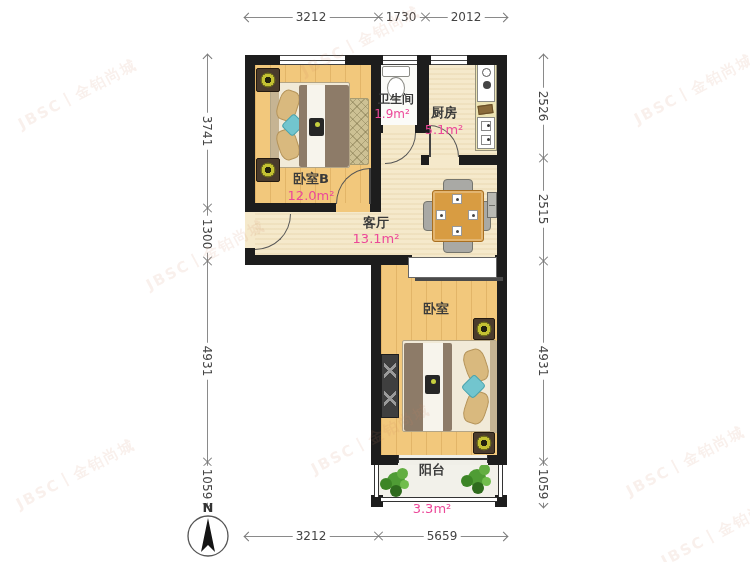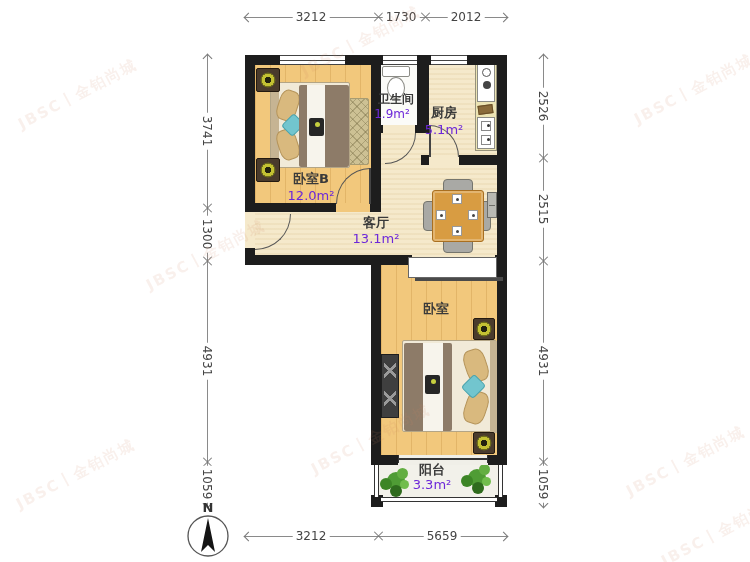--- a/index.html
+++ b/index.html
@@ -54,21 +54,21 @@
   .counter{position:absolute;z-index:20;background:#ece4b4;border:1px solid #97927b;box-sizing:border-box;}
   .appl{position:absolute;background:#fff;border:1px solid #8c8c86;box-sizing:border-box;}
   .toilet-tank{position:absolute;z-index:20;background:#fff;border:1px solid #8c8c86;border-radius:2px;box-sizing:border-box;}
   .toilet-bowl{position:absolute;z-index:20;background:#fff;border:1px solid #8c8c86;border-radius:50%;box-sizing:border-box;}
   .radiator{position:absolute;z-index:20;background:#b9b9b3;border:1px solid #6d6d68;box-sizing:border-box;}
   .radiator::after{content:"";position:absolute;left:1px;right:1px;top:50%;height:1px;background:#6d6d68;}
   .plant{position:absolute;z-index:22;}
   .plant>div{position:absolute;border-radius:50%;}
   
   .room-label{position:absolute;z-index:40;color:#3a3a3a;font-size:13px;font-weight:600;white-space:nowrap;transform:translateX(-50%);}
-  .area-label{position:absolute;z-index:40;color:#6d28d9;font-size:13px;font-weight:500;white-space:nowrap;transform:translateX(-50%);}
+  .area-label{position:absolute;z-index:40;color:#ec4899;font-size:13px;font-weight:500;white-space:nowrap;transform:translateX(-50%);}
   
   .dim-line-h{position:absolute;height:1px;background:#8a8a8a;}
   .dim-line-v{position:absolute;width:1px;background:#8a8a8a;}
   .dim-label{position:absolute;font-size:12px;color:#444;background:#fff;padding:0 3px;white-space:nowrap;transform:translate(-50%,-50%);z-index:5;}
   .dim-label.vert{transform:translate(-50%,-50%) rotate(90deg);}
   .tickX{position:absolute;width:10px;height:10px;}
   .tickX::before,.tickX::after{content:"";position:absolute;left:5px;top:-1px;width:1px;height:12px;background:#777;}
   .tickX::before{transform:rotate(45deg);} .tickX::after{transform:rotate(-45deg);}
   .arr{position:absolute;width:7px;height:7px;box-sizing:border-box;}
   .arrL{border-left:1px solid #777;border-bottom:1px solid #777;transform:rotate(45deg);}
@@ -210,21 +210,21 @@
   <div class="room-label" style="left:311px;top:170px;">卧室B</div>
   <div class="area-label" style="left:311px;top:188px;">12.0m²</div>
   <div class="room-label" style="left:396px;top:91px;font-size:12px;">卫生间</div>
   <div class="area-label" style="left:392px;top:107px;font-size:12px;">1.9m²</div>
   <div class="room-label" style="left:444px;top:104px;">厨房</div>
   <div class="area-label" style="left:444px;top:122px;">5.1m²</div>
   <div class="room-label" style="left:376px;top:214px;">客厅</div>
   <div class="area-label" style="left:376px;top:231px;">13.1m²</div>
   <div class="room-label" style="left:436px;top:300px;">卧室</div>
   <div class="room-label" style="left:432px;top:461px;">阳台</div>
-  <div class="area-label" style="left:432px;top:477px;">3.3m²</div>
+  <div class="area-label" style="left:432px;top:501px;">3.3m²</div>
 
   <div class="dim-line-h" style="left:245px;top:17px;width:262px;"></div>
   <div class="arr arrL" style="left:245px;top:14px;"></div>
   <div class="arr arrR" style="left:500px;top:14px;"></div>
   <div class="tickX" style="left:373px;top:12px;"></div>
   <div class="tickX" style="left:420px;top:12px;"></div>
   <div class="dim-label" style="left:311px;top:17px;">3212</div>
   <div class="dim-label" style="left:401px;top:17px;">1730</div>
   <div class="dim-label" style="left:466px;top:17px;">2012</div>
 

